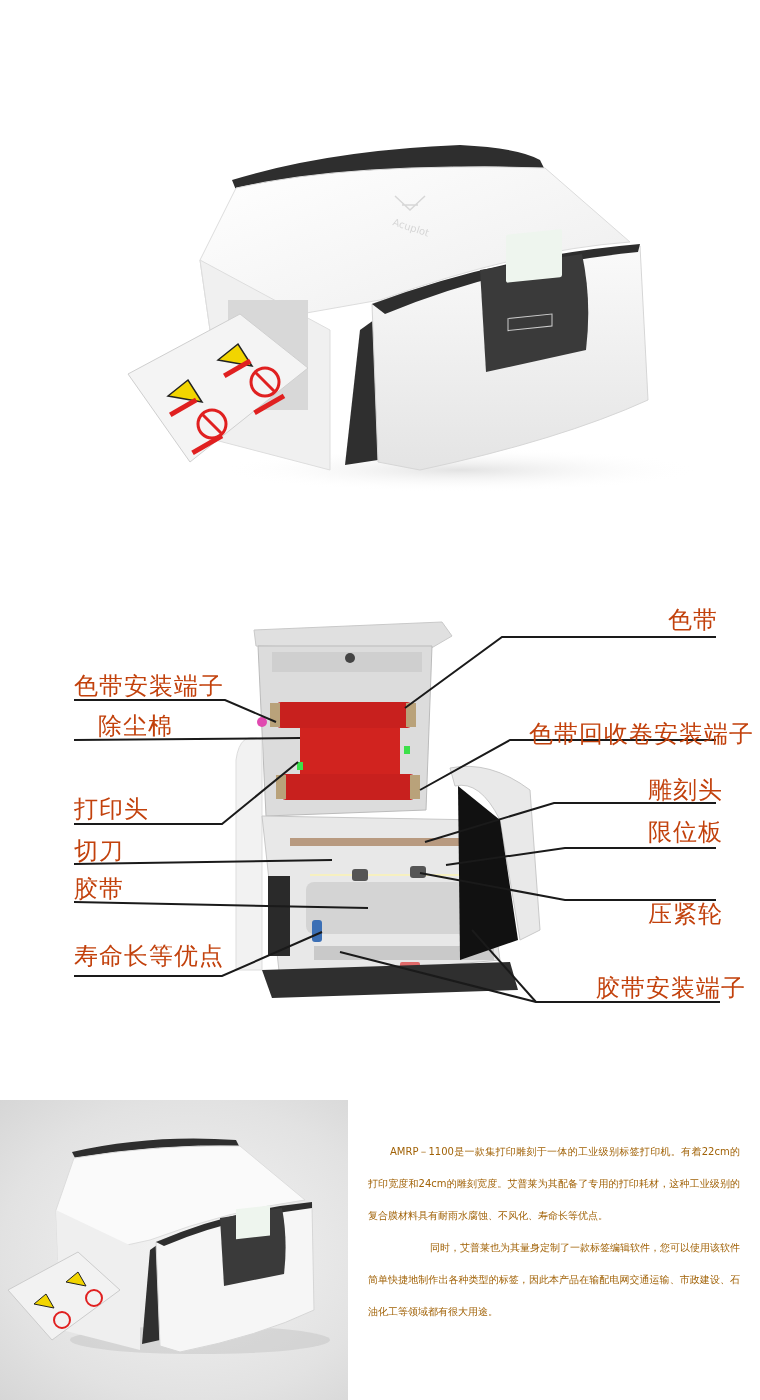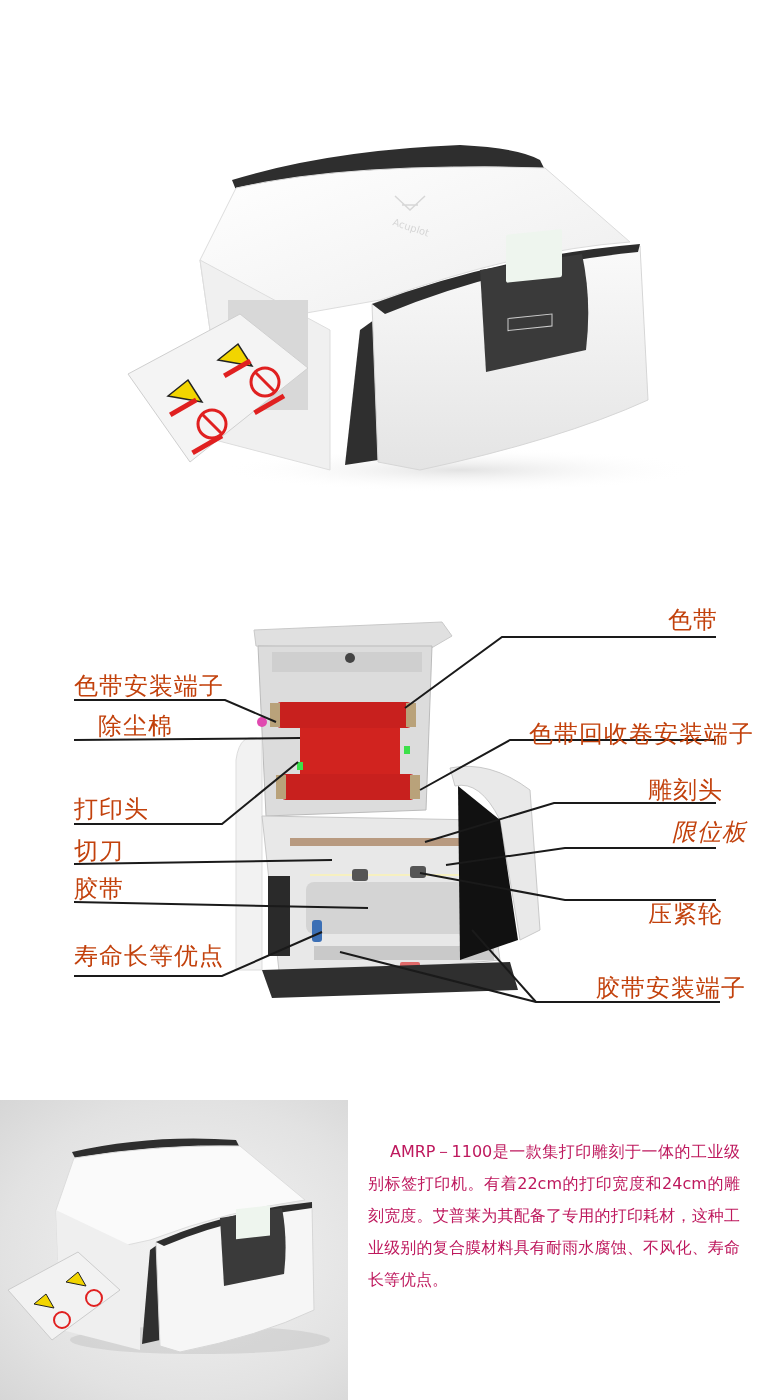--- a/index.html
+++ b/index.html
@@ -8,21 +8,21 @@
   
   .hero { position: absolute; left: 0; top: 0; width: 760px; height: 560px; }
 
   
   .diagram { position:absolute; left:0; top:590px; width:760px; height:440px; }
   .label { position:absolute; font-size:24px; color:#c2410c; letter-spacing:1px; white-space:nowrap; }
   svg.leaders { position:absolute; left:0; top:0; }
 
   
   .bottom-photo { position:absolute; left:0; top:1100px; width:348px; height:300px; background: radial-gradient(ellipse at 55% 50%, #f4f4f4 0%, #e2e2e2 70%, #d6d6d6 100%); }
-  .desc { position:absolute; left:368px; top:1136px; width:372px; font-size:16px; line-height:32px; color:#be185d; text-align:justify; }
+  .desc { position:absolute; left:368px; top:1136px; width:372px; font-size:10px; line-height:32px; color:#a16207; text-align:justify; }
   .desc p { margin:0; }
   .desc .p1 { text-indent: 22px; }
   .desc .p2 { text-indent: 62px; }
 </style>
 </head>
 <body>
 
 <div class="hero">
   <svg width="760" height="560" viewBox="0 0 760 560">
     <defs>
@@ -137,21 +137,21 @@
   <div class="label" style="left:74px; top:80px;">色带安装端子</div>
   <div class="label" style="left:74px; top:120px;margin-left:24px;">除尘棉</div>
   <div class="label" style="left:74px; top:203px;">打印头</div>
   <div class="label" style="left:74px; top:245px;">切刀</div>
   <div class="label" style="left:74px; top:283px;">胶带</div>
   <div class="label" style="left:74px; top:350px;">寿命长等优点</div>
 
   <div class="label" style="left:668px; top:14px;">色带</div>
   <div class="label" style="left:529px; top:128px;">色带回收卷安装端子</div>
   <div class="label" style="left:648px; top:184px;text-align:center;">雕刻头</div>
-  <div class="label" style="left:672px; top:226px;font-style:italic;">限位板</div>
+  <div class="label" style="left:648px; top:226px;">限位板</div>
   <div class="label" style="left:648px; top:280px;margin-top:28px;">压紧轮</div>
   <div class="label" style="left:596px; top:382px;">胶带安装端子</div>
 </div>
 
 <div class="bottom-photo">
   <svg width="348" height="300" viewBox="0 0 348 300">
     <ellipse cx="200" cy="240" rx="130" ry="14" fill="#c4c4c4" opacity="0.5"></ellipse>
     <path d="M72 52 Q150 34 236 40 L240 48 Q160 46 76 60 Z" fill="#2e2e2e"></path>
     <path d="M74 58 Q160 44 240 46 L305 100 Q230 110 150 140 L58 160 L56 110 Z" fill="#fafafa" stroke="#ddd"></path>
     <path d="M56 110 L58 160 L62 230 L140 250 L140 150 Z" fill="#efefef"></path>
@@ -163,13 +163,14 @@
     <path d="M150 150 L164 140 L160 240 L142 244 Z" fill="#2f2f2f"></path>
     <path d="M156 142 Q230 112 312 104 L314 210 Q260 236 180 252 L160 246 Z" fill="#f6f6f6" stroke="#d6d6d6"></path>
     <path d="M156 142 Q230 110 312 102 L312 108 Q230 118 164 146 Z" fill="#2e2e2e"></path>
     <path d="M220 118 L282 108 Q288 140 284 174 L224 186 Z" fill="#3a3a3a"></path>
     <rect x="236" y="134" width="34" height="30" fill="#eef5ee" transform="skewY(-6)"></rect>
   </svg>
 </div>
 
 <div class="desc">
   <p class="p1">AMRP－1100是一款集打印雕刻于一体的工业级别标签打印机。有着22cm的打印宽度和24cm的雕刻宽度。艾普莱为其配备了专用的打印耗材，这种工业级别的复合膜材料具有耐雨水腐蚀、不风化、寿命长等优点。</p>
+  <p class="p2">同时，艾普莱也为其量身定制了一款标签编辑软件，您可以使用该软件简单快捷地制作出各种类型的标签，因此本产品在输配电网交通运输、市政建设、石油化工等领域都有很大用途。</p>
 </div>
 
 </body></html>

